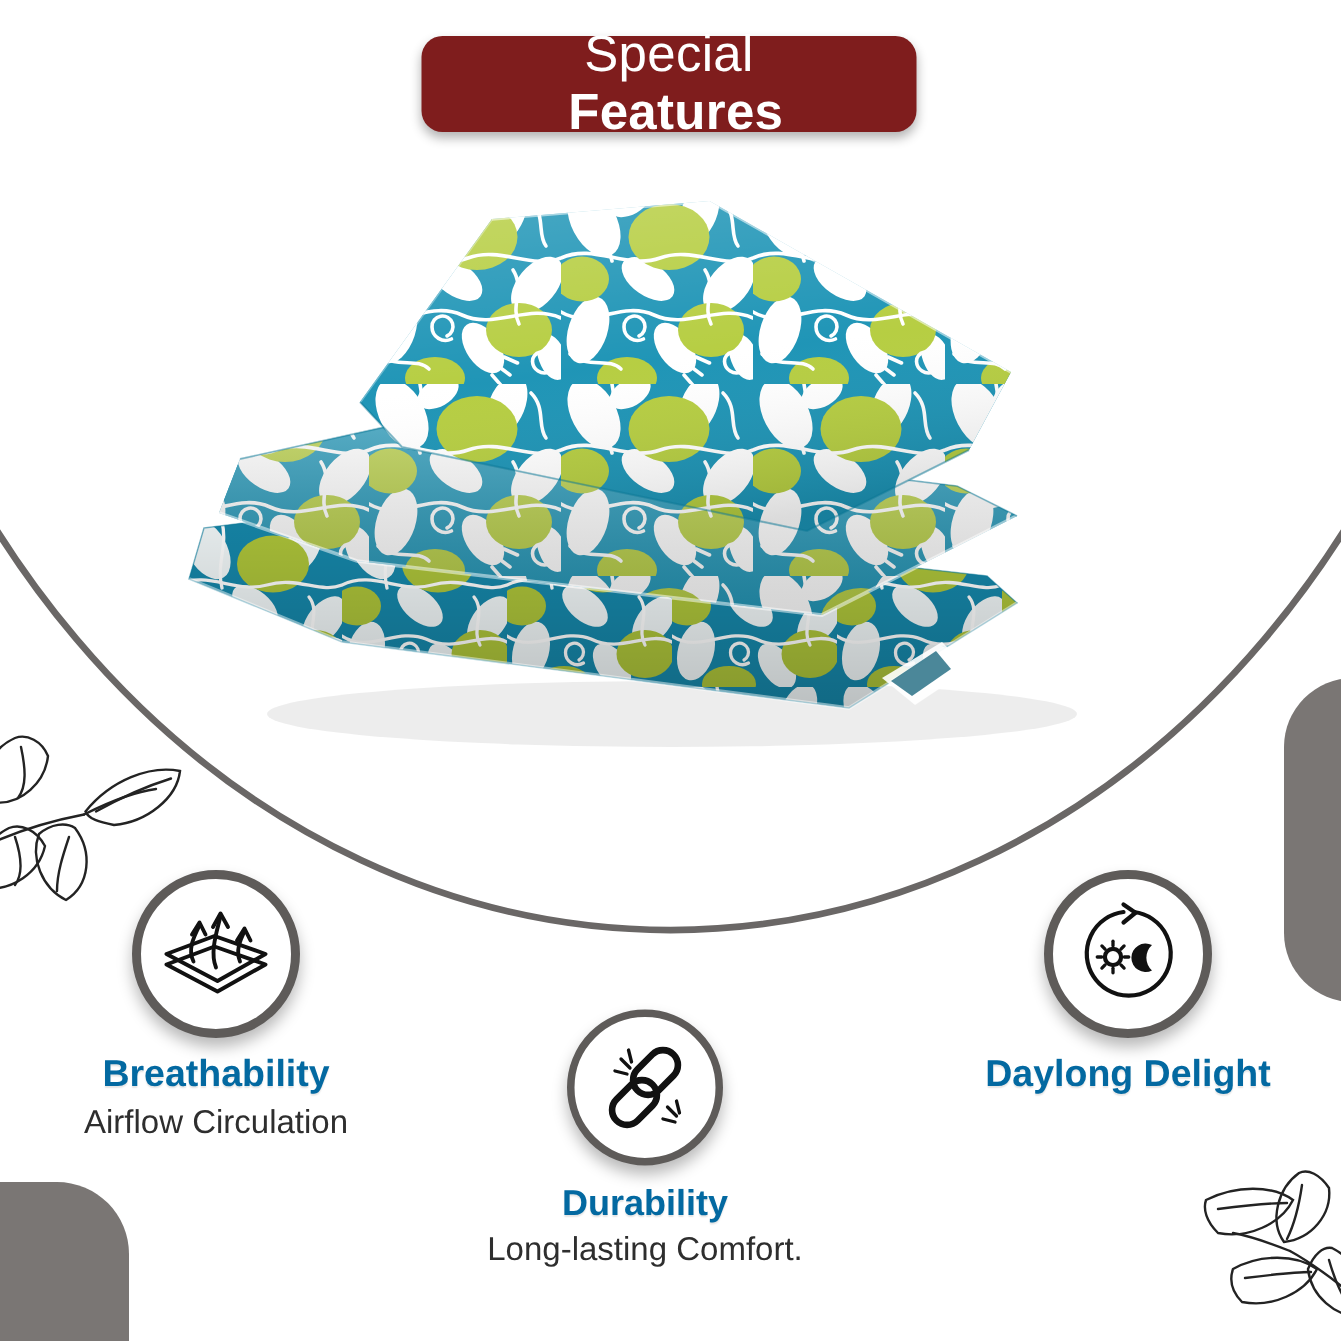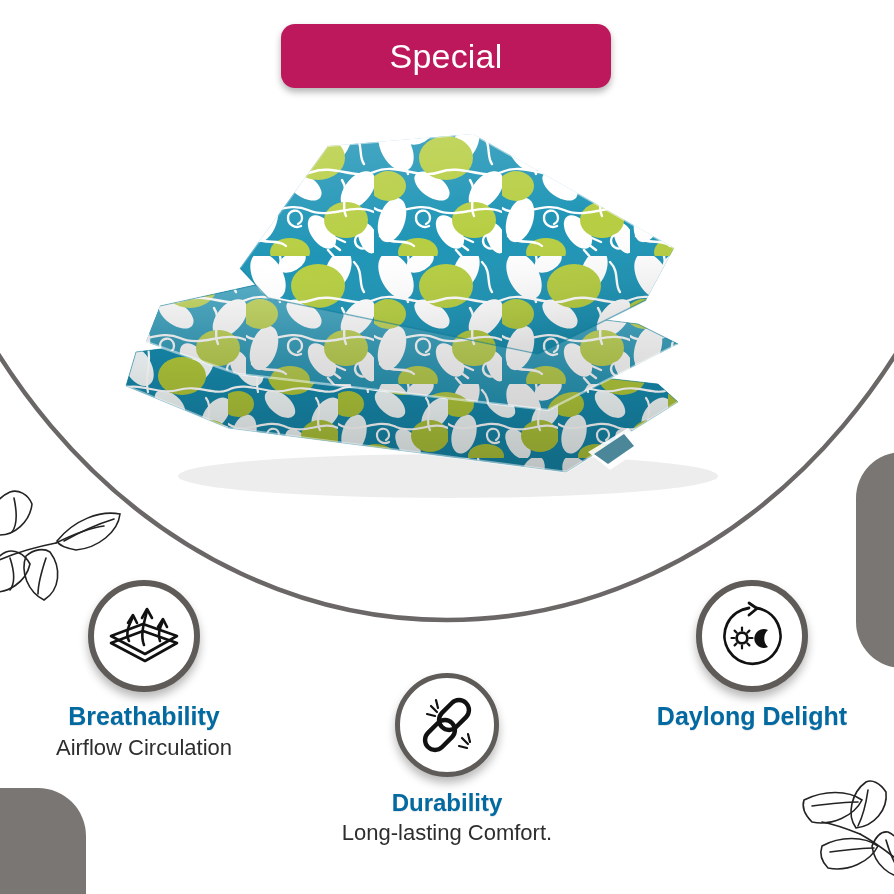--- a/index.html
+++ b/index.html
@@ -28,21 +28,21 @@
     pointer-events: none;
   }
 
   
   #banner {
     position: absolute;
     left: 281px;
     top: 24px;
     width: 330px;
     height: 64px;
-    background: #be185d;
+    background: #7f1d1d;
     border-radius: 14px;
     box-shadow: 0 4px 7px rgba(0,0,0,0.30);
     display: flex;
     align-items: center;
     justify-content: center;
     white-space: nowrap;
     flex-direction: column;
   }
   #banner .b-light {
     color: #ffffff;
@@ -69,21 +69,21 @@
 
   
   .feature {
     position: absolute;
     display: flex;
     flex-direction: column;
     align-items: center;
     width: 300px;
   }
   #feature-breathability { left: -6px;  top: 580px; }
-  #feature-durability    { left: 297px; top: 673px; }
+  #feature-durability    { left: 280px; top: 673px; }
   #feature-daylong       { left: 602px; top: 580px; }
 
   .icon-circle {
     position: relative;
     width: 112px;
     height: 112px;
     border-radius: 50%;
     background: #ffffff;
     border: 6px solid #5e5b59;
     box-sizing: border-box;
@@ -165,20 +165,21 @@
       <path d="M 822 846 C 840 836 864 836 878 846 C 870 862 848 872 828 868 C 820 860 820 852 822 846 Z"></path>
       <path d="M 830 852 C 846 850 862 848 874 848"></path>
 
       <path d="M 888 832 C 904 840 914 860 908 878 C 890 878 874 864 872 846 C 876 836 882 831 888 832 Z"></path>
       <path d="M 886 840 C 890 854 896 868 904 876"></path>
     </g>
   </svg>
 
   <div id="banner">
     <span class="b-light">Special</span>
+    <span class="b-bold">Features</span>
   </div>
 
   <svg id="product" viewBox="0 0 680 400">
     <defs>
 
       <pattern id="sheetPattern" patternUnits="userSpaceOnUse" width="128" height="128">
         <rect width="128" height="128" fill="#1b93b5"></rect>
 
         <g fill="#ffffff">
           <ellipse cx="22" cy="20" rx="15" ry="25" transform="rotate(-28 22 20)"></ellipse>

